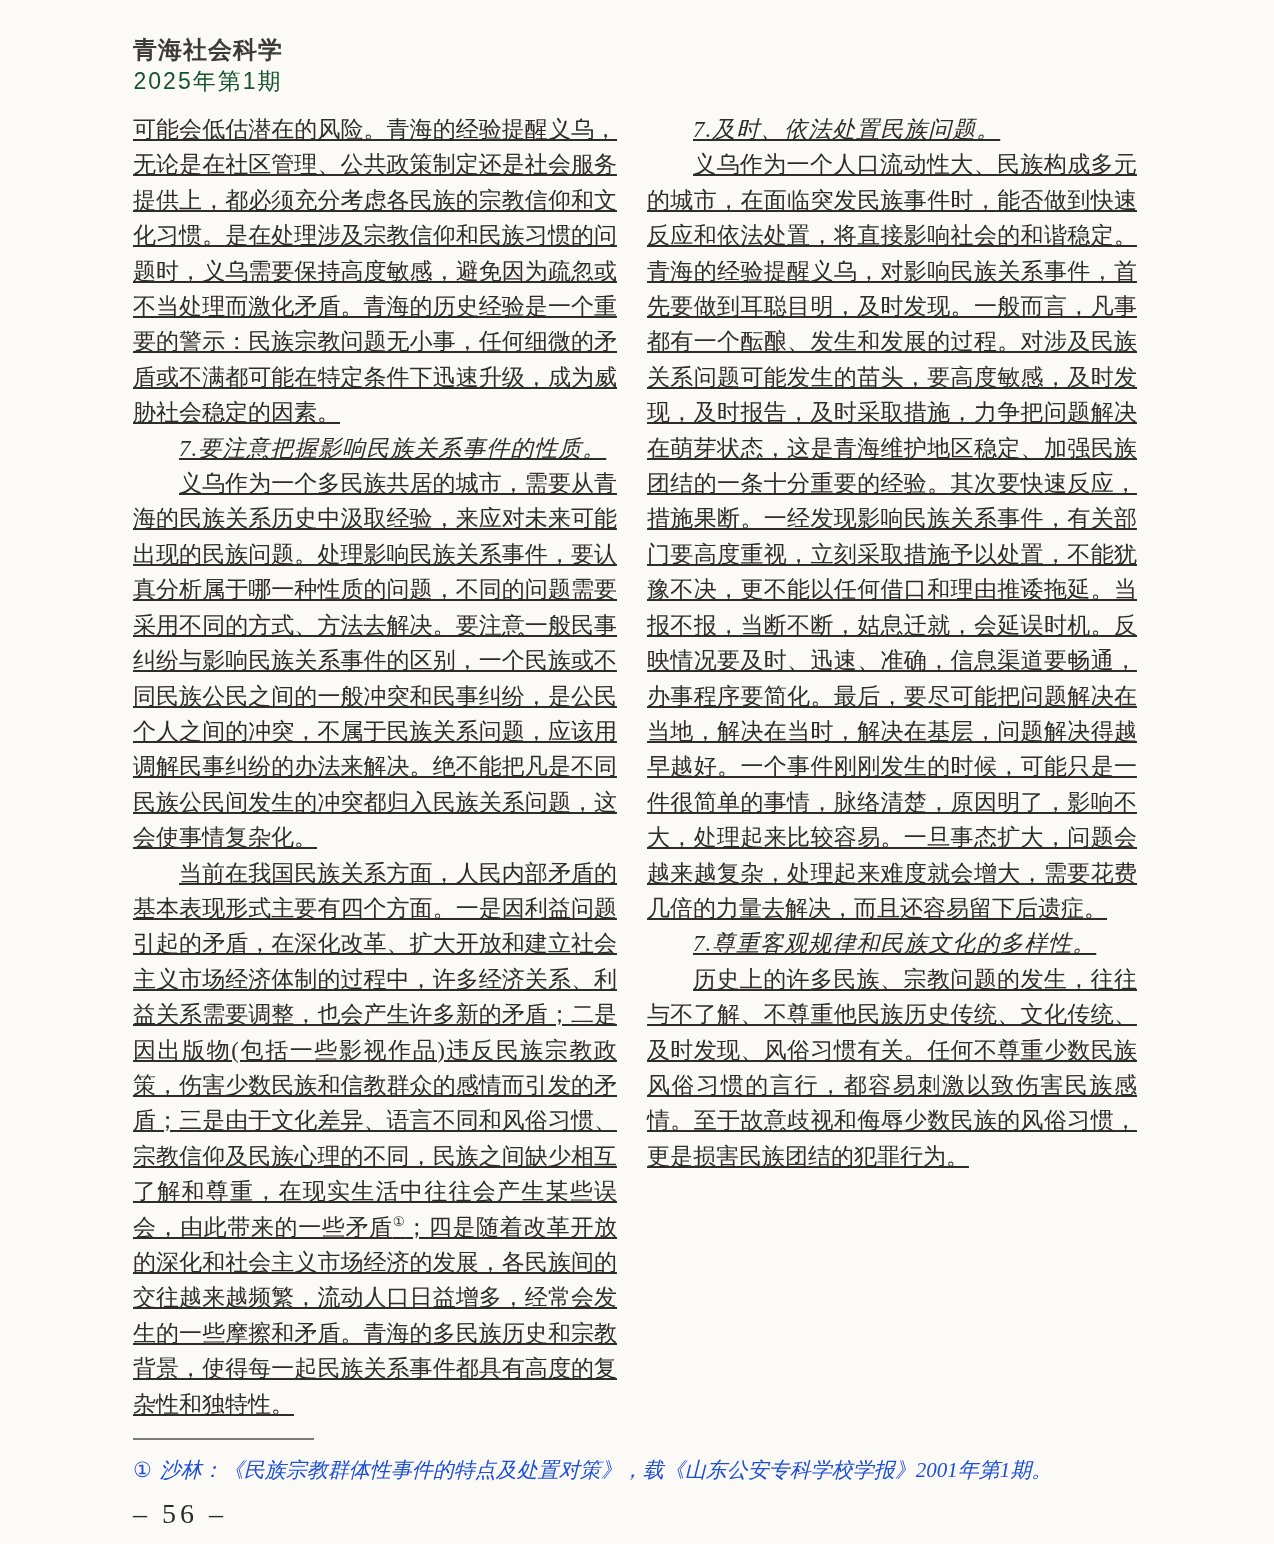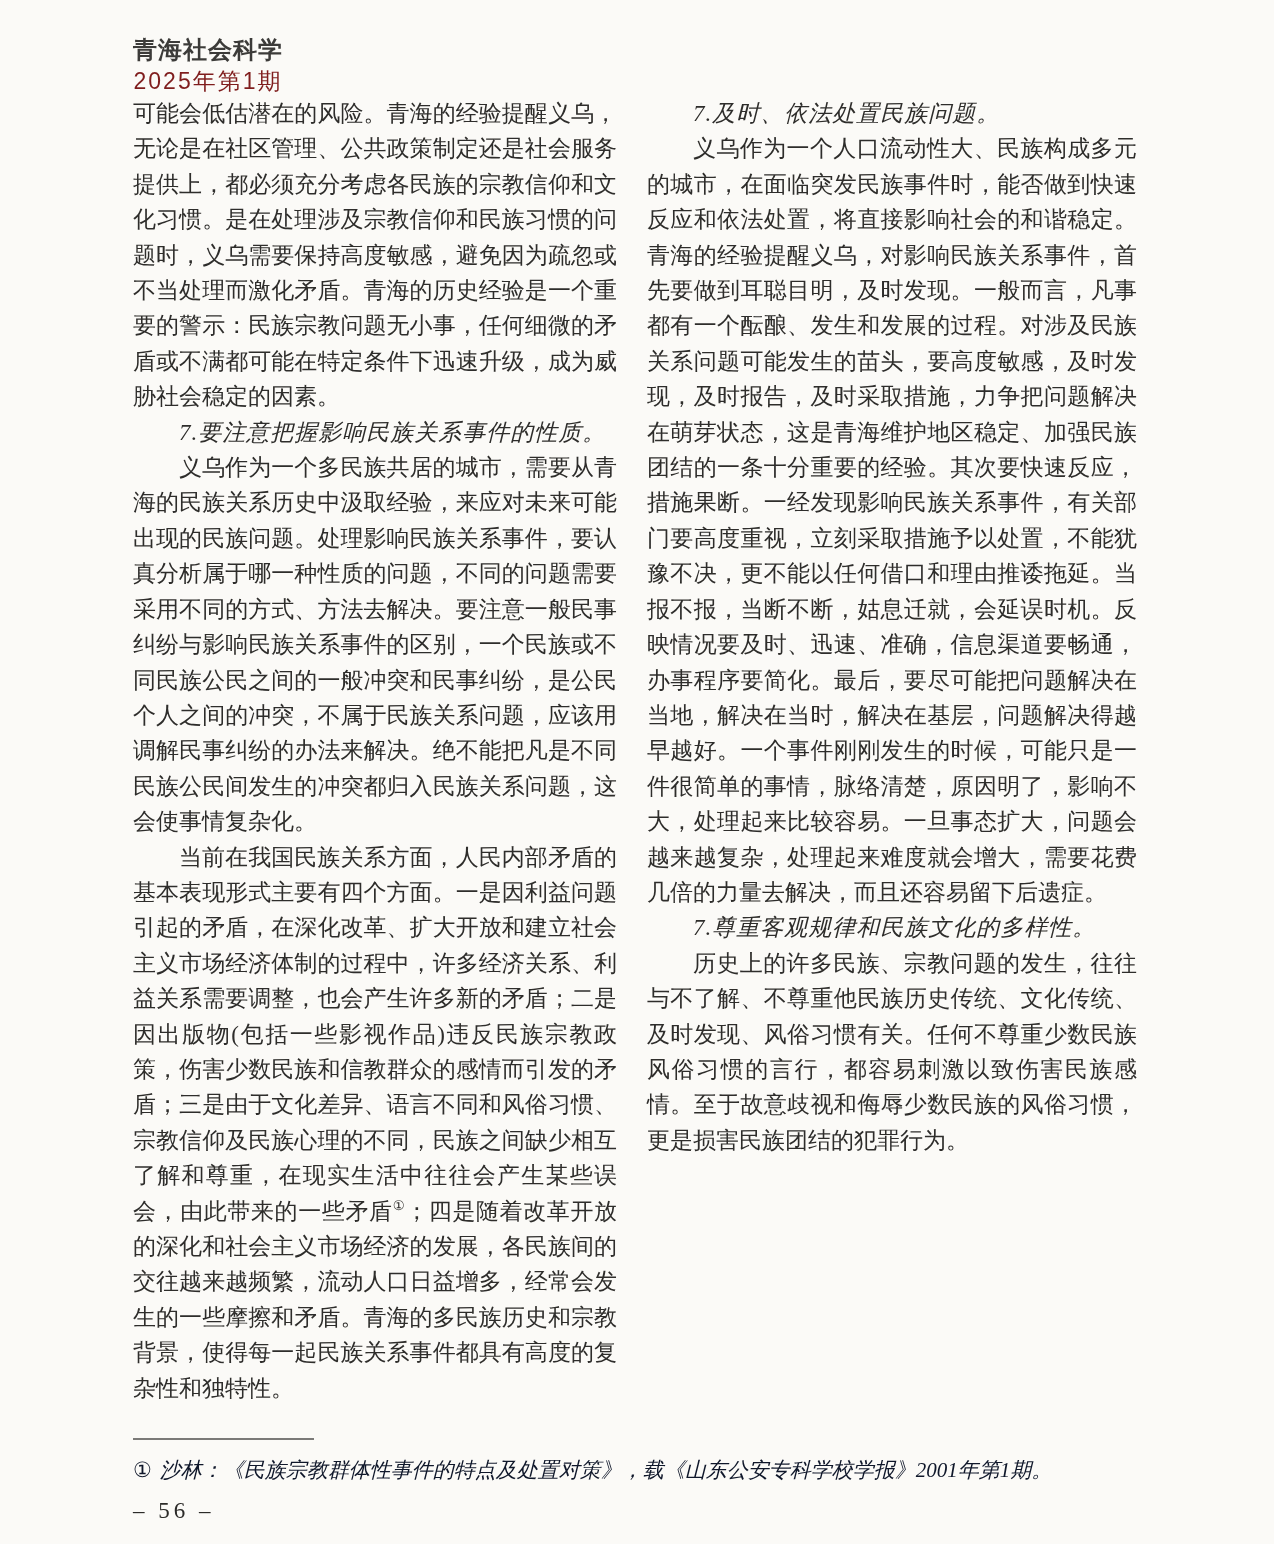--- a/index.html
+++ b/index.html
@@ -37,30 +37,31 @@
   .head-sep {
     width: 4px;
     height: 24px;
     background: #6e6d6b;
     margin: 0 16px 0 14px;
   }
   .issue-label {
     font-family: "Liberation Sans", sans-serif;
     font-size: 23px;
     letter-spacing: 2px;
-    color: #7f1d1d;
+    color: #14532d;
   }
 
   
   .columns {
     position: absolute;
     left: 133px;
-    top: 96px;
+    top: 112px;
     width: 1004px;
     display: flex;
+    text-decoration: underline;
   }
   .col {
     font-size: 23px;
     line-height: 35.4px;
     text-align: justify;
     text-justify: inter-ideograph;
   }
   .col-left  { width: 484px; margin-right: 30px; }
   .col-right { width: 490px; }
 
@@ -92,33 +93,33 @@
     border-top: 2px solid #7b7a78;
   }
   .footnote {
     position: absolute;
     left: 133px;
     top: 1455px;
     width: 1004px;
     font-size: 21px;
     line-height: 30px;
     font-style: italic;          
-    color: #0f172a;
+    color: #1d4ed8;
   }
   .footnote .fn-marker {
     font-style: normal;
     margin-right: 8px;
   }
 
   
   .page-number {
     position: absolute;
     left: 133px;
     top: 1498px;
-    font-size: 23px;
+    font-size: 28px;
     letter-spacing: 4px;
     color: #2c2b29;
   }
 </style>
 </head>
 <body>
 
 <div class="page">
 
   <div class="running-head">

